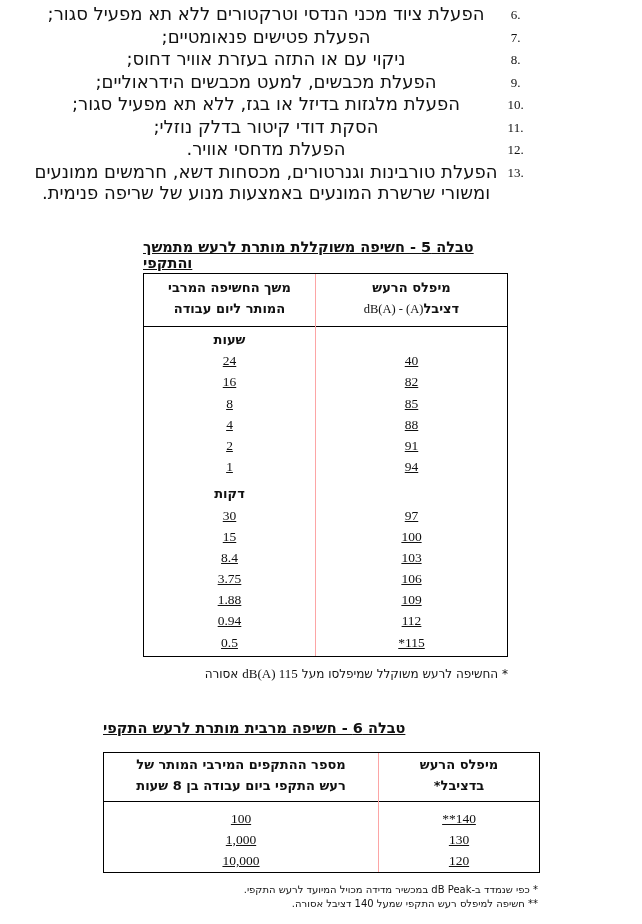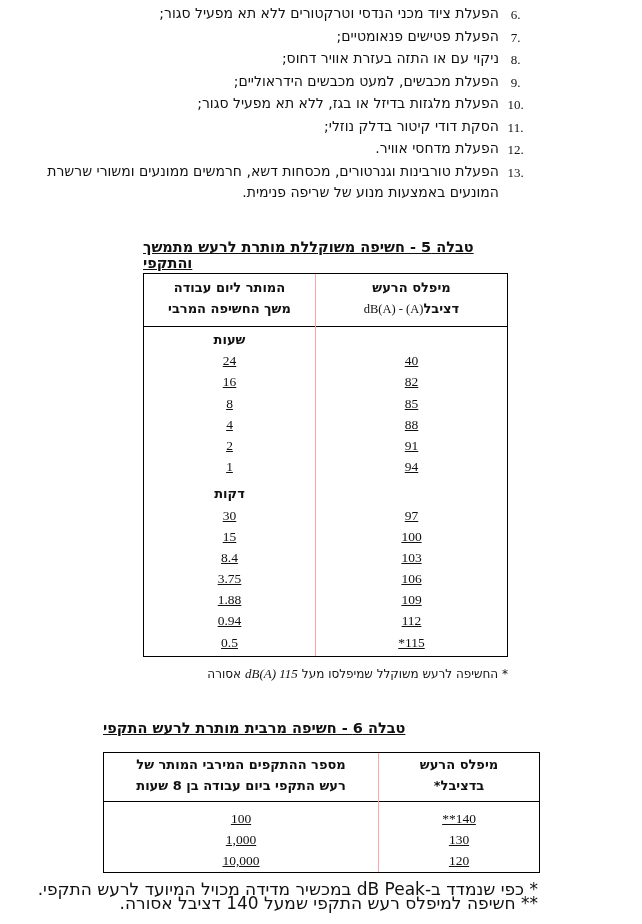--- a/index.html
+++ b/index.html
@@ -14,21 +14,21 @@
   .page { position: absolute; inset: 0; }
 
   
   .toplist { position: absolute; top: 3px; right: 115px; width: 494px; direction: rtl; }
   .li { display: flex; line-height: 21.5px; }
   .num {
     width: 23px; min-width: 23px; margin-left: 5px;
     direction: ltr; text-align: center;
     font-family: "Liberation Serif", serif; font-size: 13px; padding-top: 1px;
   }
-  .txt { flex: 1; font-size: 14px; text-align: right; }
+  .txt { flex: 1; font-size: 18px; text-align: center; }
 
   
   .tbl-title {
     position: absolute; text-align: left;
     font-weight: bold; font-size: 14.5px; text-decoration: underline;
   }
   .title5 { top: 239px; left: 143px; width: 365px; }
   .title6 { top: 720px; left: 103px; width: 437px; }
 
   
@@ -56,23 +56,23 @@
         font-family: "Liberation Serif", serif; font-size: 13.5px; }
   .t6 .ln { height: 20.8px; line-height: 20.8px; }
   .ln.value { direction: ltr; text-decoration: underline; }
   .ln.label { font-family: "DejaVu Sans", sans-serif; font-weight: bold; font-size: 13px; }
   .ln.gap { height: 6px; }
   .ln.line {}
 
   
   .fn5 { position: absolute; top: 666px; right: 134px;
          direction: rtl; text-align: right; font-size: 12px; }
-  .fnval { font-family: "Liberation Serif", serif; font-size: 13px; margin: 10px 4px; font-style: italic; }
+  .fnval { font-family: "Liberation Serif", serif; font-size: 13px; margin: 10px 4px; }
   .fn6 { position: absolute; top: 883px; right: 104px;
-         direction: rtl; text-align: right; font-size: 17px; line-height: 13.5px; }
+         direction: rtl; text-align: right; font-size: 10px; line-height: 13.5px; }
 </style>
 </head>
 <body>
 
 <div class="page">
 
   <div class="toplist">
     <div class="li">
       <span class="num">6.</span>
       <span class="txt">הפעלת ציוד מכני הנדסי וטרקטורים ללא תא מפעיל סגור;</span>
@@ -129,22 +129,22 @@
           <div class="ln value">100</div>
           <div class="ln value">103</div>
           <div class="ln value">106</div>
           <div class="ln value">109</div>
           <div class="ln value">112</div>
           <div class="ln value">*115</div>
         </div>
     </div>
     <div class="col col-duration">
       <div class="hdr">
+        <div class="hline">משך החשיפה המרבי</div>
         <div class="hline">המותר ליום עבודה</div>
-        <div class="hline">משך החשיפה המרבי</div>
       </div>
       <div class="body">
           <div class="ln label">שעות</div>
           <div class="ln value">24</div>
           <div class="ln value">16</div>
           <div class="ln value">8</div>
           <div class="ln value">4</div>
           <div class="ln value">2</div>
           <div class="ln value">1</div>
           <div class="ln gap"></div>

